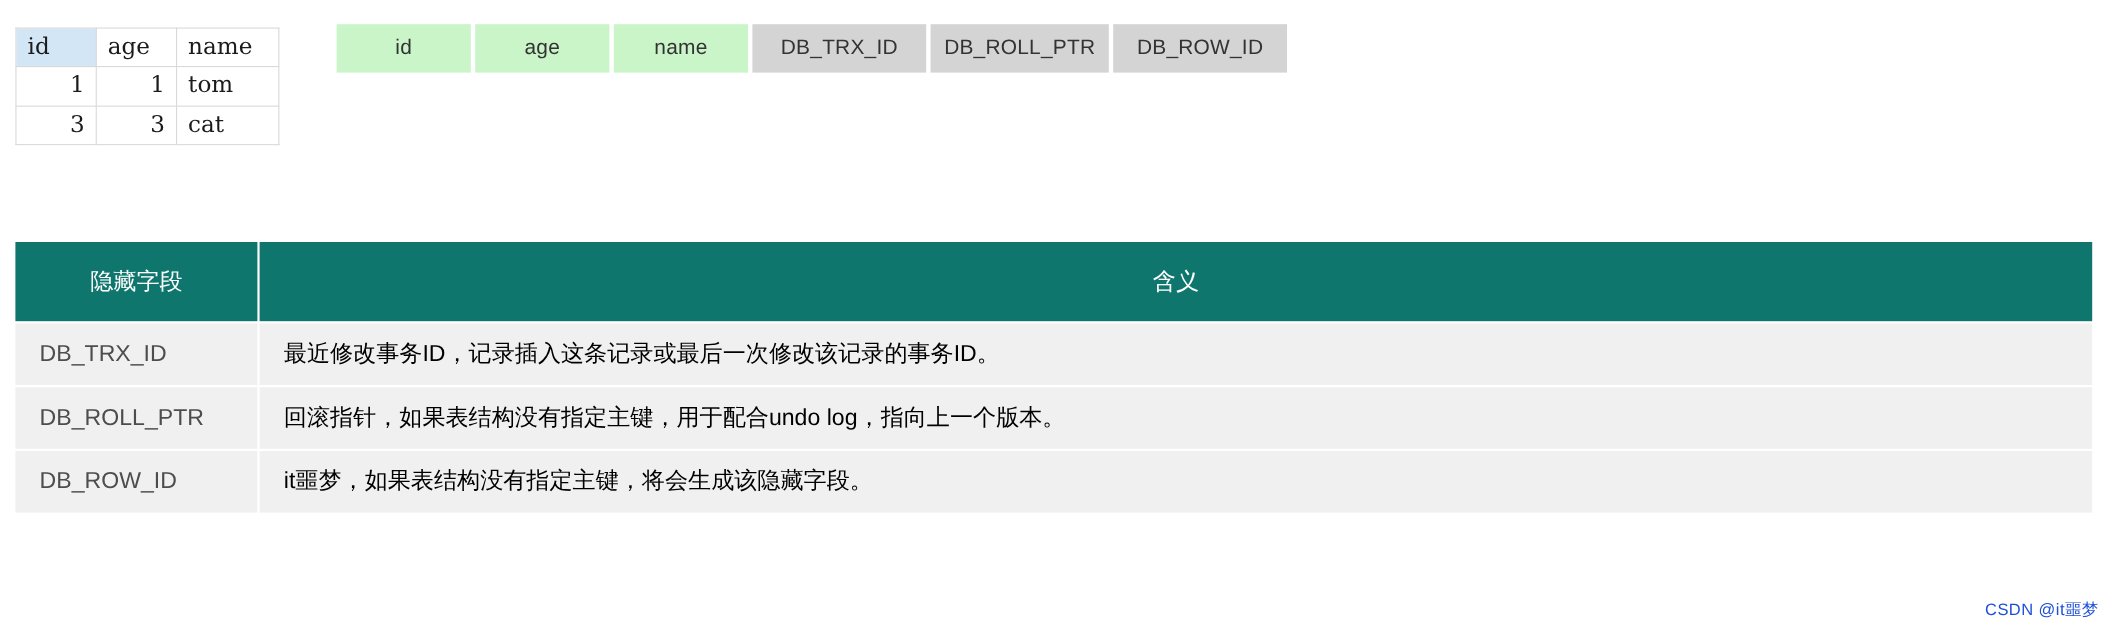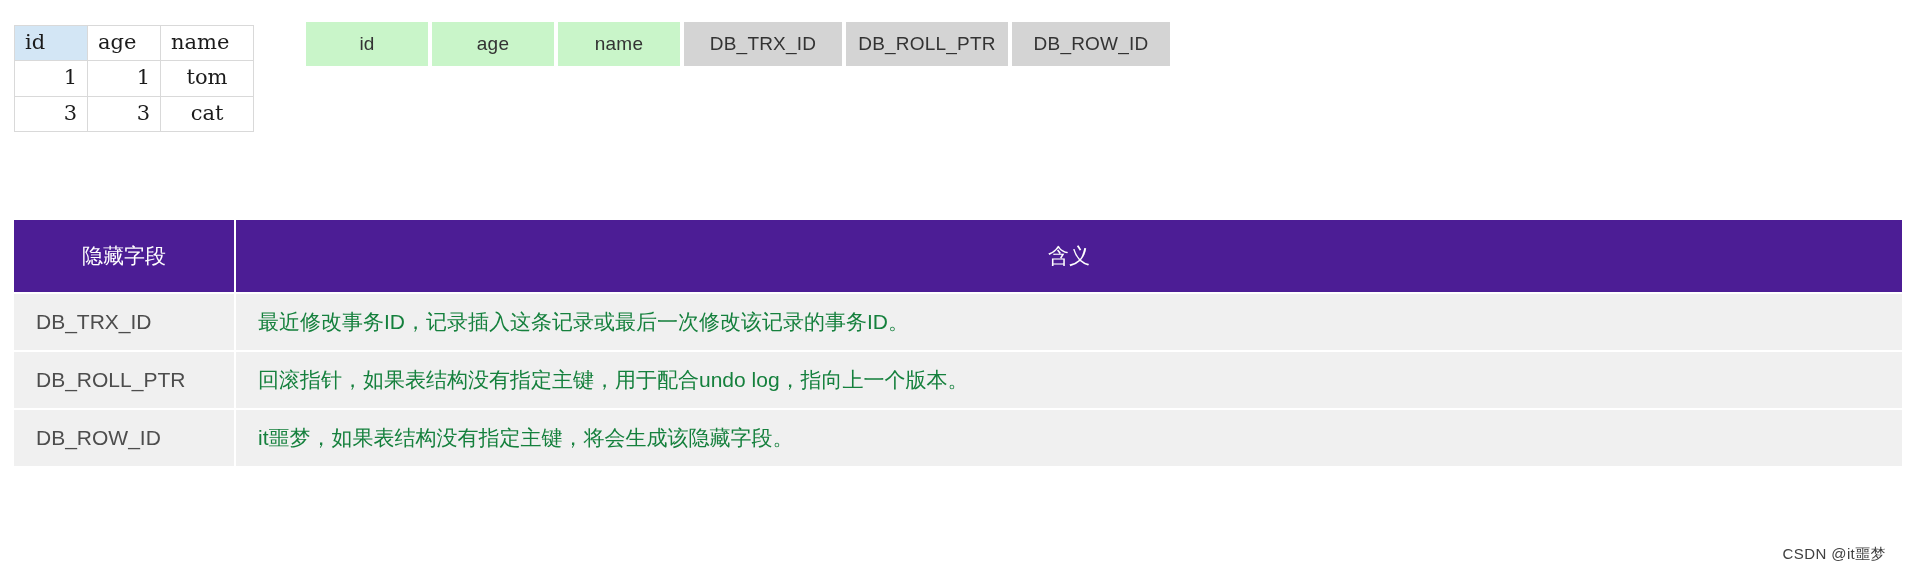--- a/index.html
+++ b/index.html
@@ -42,21 +42,21 @@
     background: #ffffff;
   }
   table.record-table th.key-col {
     background: #d3e6f5;
   }
   table.record-table td.num {
     text-align: right;
     min-width: 52px;
   }
   table.record-table td.txt {
-    text-align: center;
+    text-align: left;
     min-width: 72px;
   }
 
   
   #field-strip {
     position: absolute;
     left: 306px;
     top: 22px;
     display: flex;
     gap: 4px;
@@ -86,50 +86,50 @@
   table.meaning-table {
     position: absolute;
     left: 12px;
     top: 218px;
     width: 1892px;
     border-collapse: separate;
     border-spacing: 2px;
     background: #ffffff;
   }
   table.meaning-table th {
-    background: #4c1d95;
+    background: #0f766e;
     color: #ffffff;
     font-size: 21px;
     font-weight: normal;
     height: 70px;
     text-align: center;
     vertical-align: middle;
   }
   table.meaning-table th.col-field { width: 218px; }
   table.meaning-table td {
     background: #f0f0f0;
-    color: #15803d;
+    color: #000000;
     font-size: 21px;
     height: 56px;
     vertical-align: middle;
     padding: 0 0 0 22px;
     line-height: 1.4;
   }
   table.meaning-table td.field-name {
     color: #4d4d4d;
     white-space: nowrap;
   }
 
   
   #watermark {
     position: absolute;
-    right: 30px;
+    right: 8px;
     bottom: 8px;
     font-size: 15px;
-    color: #404040;
+    color: #1d4ed8;
     letter-spacing: 0.4px;
     user-select: none;
   }
 </style>
 </head>
 <body>
 
 <div id="record-table-wrap">
   <table class="record-table">
     <thead>

